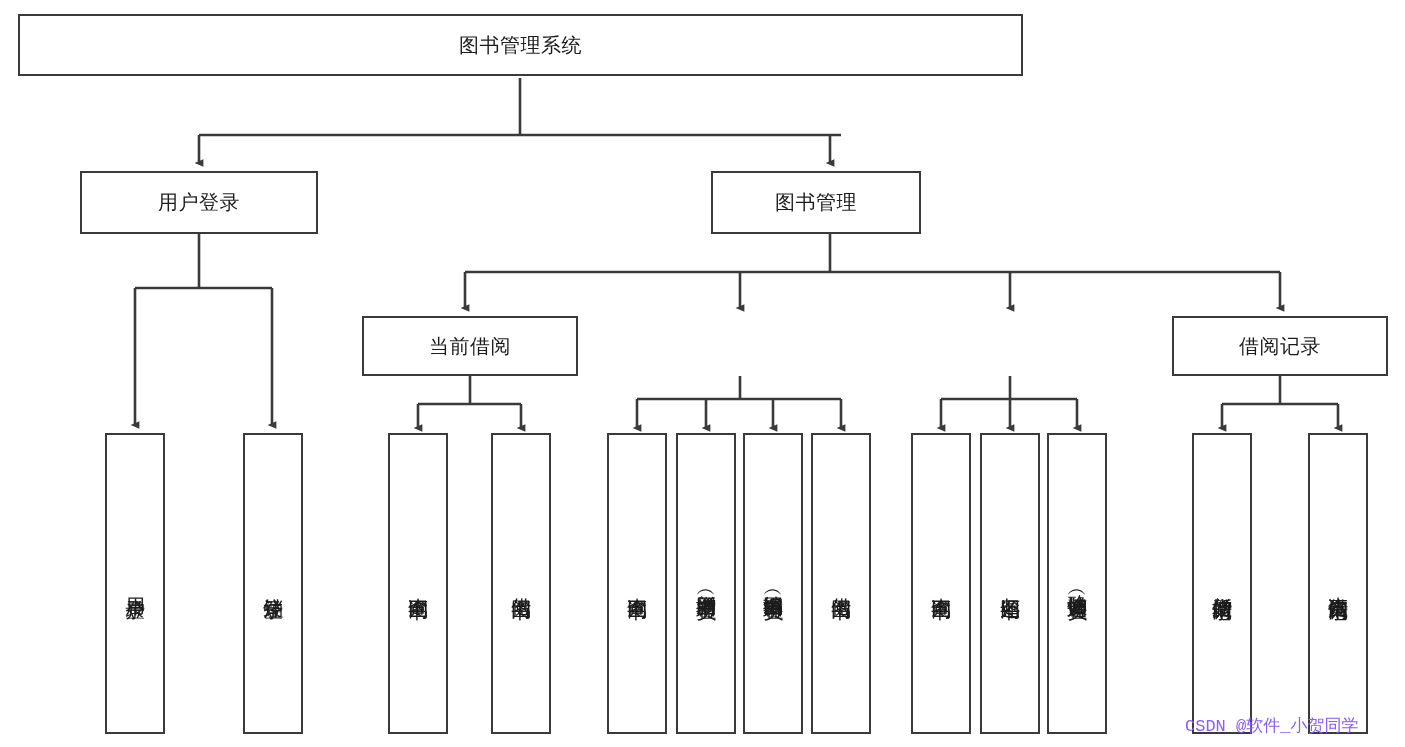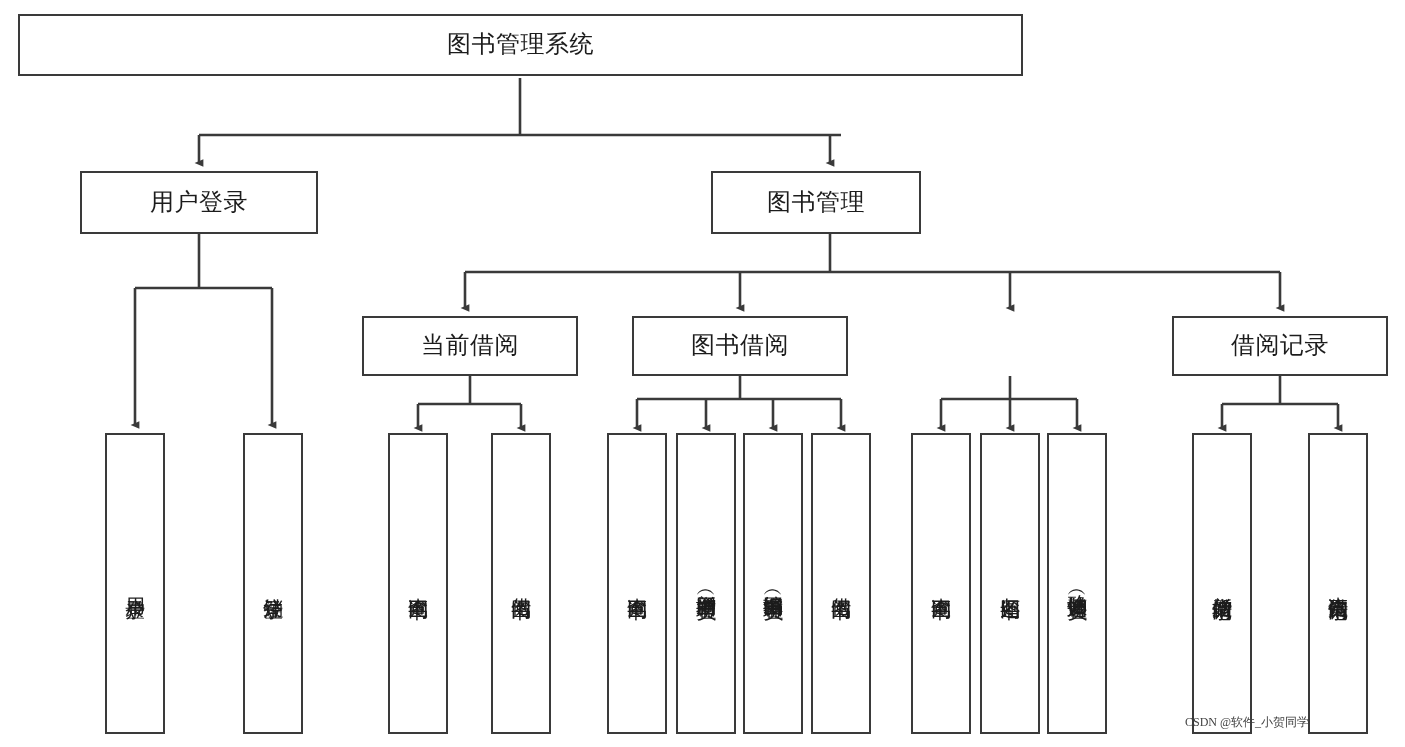--- a/index.html
+++ b/index.html
@@ -31,21 +31,21 @@
     box-sizing: border-box;
     background: #ffffff;
     border: 2px solid #3a3a3a;
     display: flex;
     align-items: center;
     justify-content: center;
     color: #1c1c1c;
     z-index: 3;
   }
   .node-h {
-    font-size: 24px;
+    font-size: 20px;
     line-height: 1.15;
     letter-spacing: 0.5px;
     white-space: nowrap;
   }
   .node-v {
     font-size: 20px;
     line-height: 1.28;
     letter-spacing: 1px;
     writing-mode: vertical-rl;
     text-orientation: upright;
@@ -55,25 +55,25 @@
   }
   .node-v .vlabel {
     writing-mode: vertical-rl;
     text-orientation: upright;
     display: block;
   }
   #watermark {
     position: absolute;
     left: 1185px;
     top: 714px;
-    font-size: 12px;
-    color: #404040;
+    font-size: 17px;
+    color: #8b5cf6;
     white-space: nowrap;
     z-index: 5;
-    font-family: Liberation Serif, serif;
+    font-family: Liberation Mono, monospace;
   }
 </style>
 </head>
 <body>
 
 <div id="diagram-root">
 
   <svg id="edge-layer" viewBox="0 0 1405 747" xmlns="http://www.w3.org/2000/svg">
     <defs>
       <marker id="arrow" markerWidth="10" markerHeight="10" refX="4.2" refY="5" orient="auto" markerUnits="userSpaceOnUse">
@@ -145,23 +145,20 @@
   </div>
 
   <div class="node node-h" style="left:711px; top:171px; width:210px; height:63px;">
     <span>图书管理</span>
   </div>
 
   <div class="node node-h" style="left:362px; top:316px; width:216px; height:60px;">
     <span>当前借阅</span>
   </div>
 
-  <div class="node node-h" style="left:632px; top:316px; width:216px; height:60px;">
-    <span>图书借阅</span>
-  </div>
 
 
   <div class="node node-h" style="left:1172px; top:316px; width:216px; height:60px;">
     <span>借阅记录</span>
   </div>
 
   <div class="node node-v" style="left:105px; top:433px; width:60px; height:301px;">
     <span class="vlabel">用户登录</span>
   </div>
 

